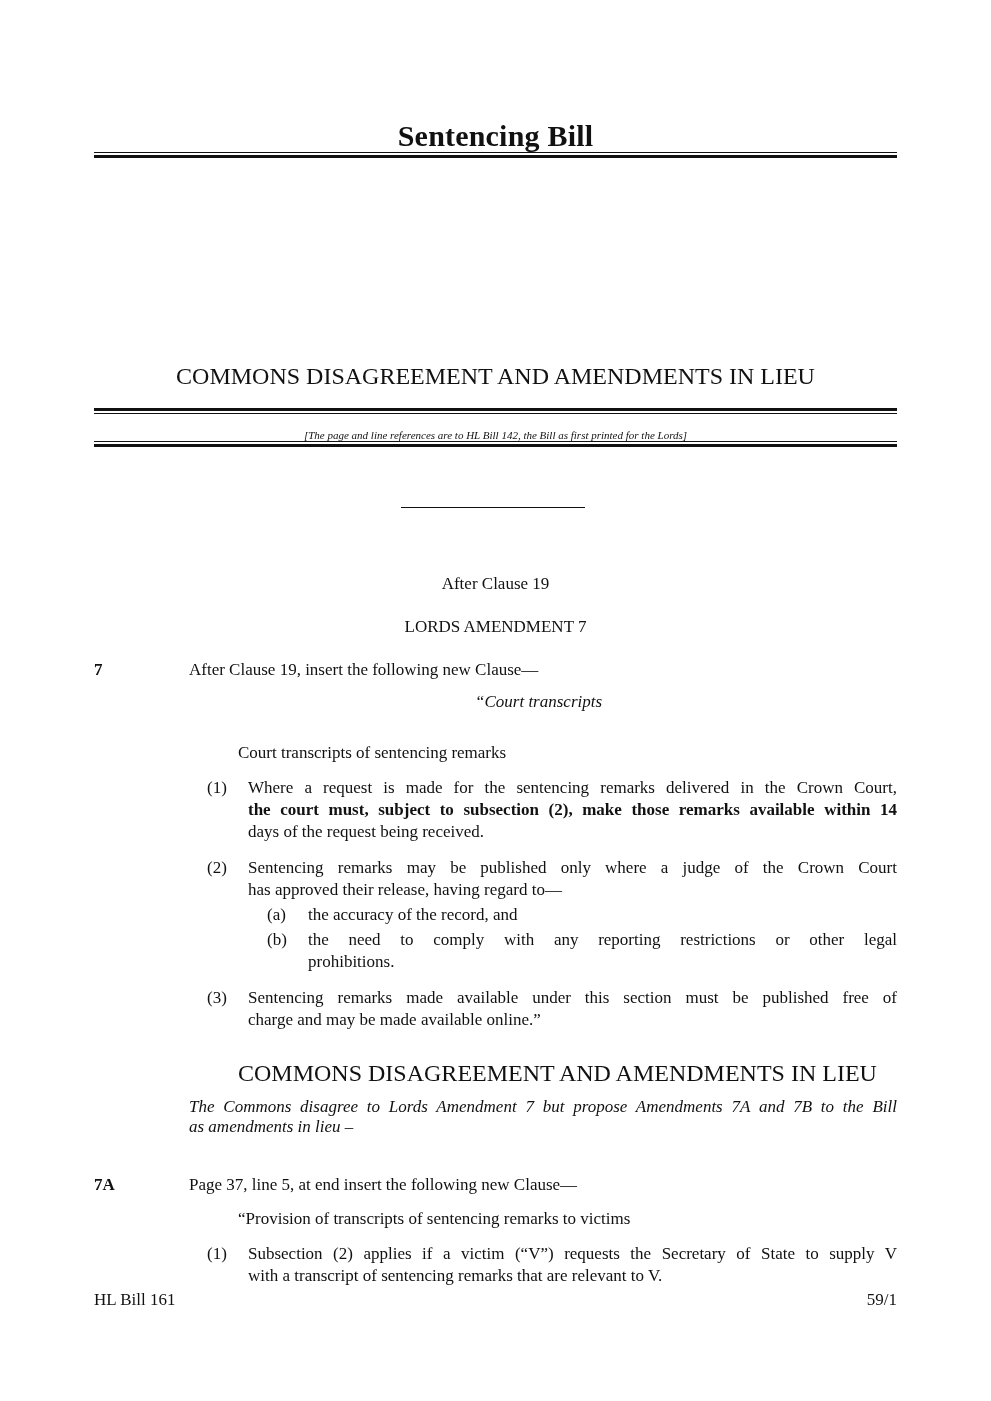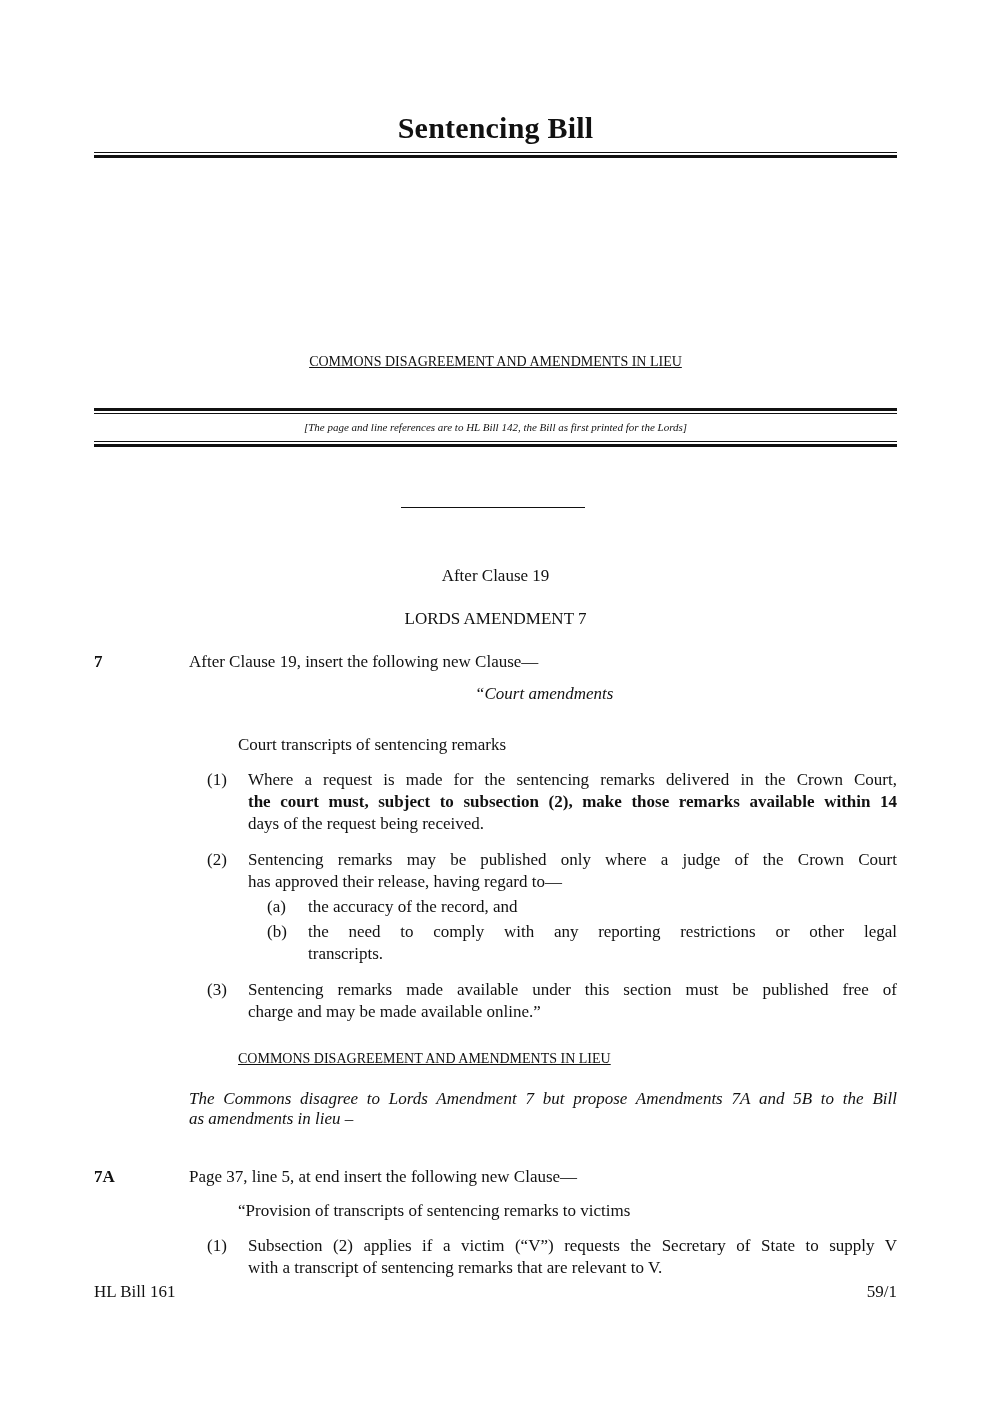--- a/index.html
+++ b/index.html
@@ -1,29 +1,29 @@
 <!DOCTYPE html>
 <html><head>
 <meta charset="utf-8">
 <style>
   html, body { margin: 0; padding: 0; background: #ffffff; }
   body {
     width: 991px; height: 1401px; position: relative; overflow: hidden;
     font-family: "Liberation Serif", "DejaVu Serif", serif;
     color: #111; font-size: 17px; line-height: 1.3;
   }
-  .abs { position: absolute; }
+  .abs { position: absolute; margin-top: 8px; }
   .title {
     left: 0; width: 991px; top: 108px; text-align: center;
     font-size: 30px; font-weight: bold; letter-spacing: 0.2px;
   }
   .rule-thin { position: absolute; left: 94px; width: 803px; height: 1px; background: #111; }
   .rule-thick { position: absolute; left: 94px; width: 803px; height: 3px; background: #111; }
   .center { left: 0; width: 991px; text-align: center; }
-  .heading-caps { font-size: 14px; letter-spacing: 0; text-decoration: underline; }
+  .heading-caps { font-size: 24px; letter-spacing: 0; }
   .refnote { font-style: italic; font-size: 11px; }
   .short-rule { position: absolute; left: 401px; width: 184px; height: 1px; background: #111; top: 507px; }
   .bold { font-weight: normal; }
   .marginnum { left: 94px; font-weight: bold; font-size: 17px; }
   .para { left: 189px; width: 708px; }
   .subnum { left: 207px; }
   .subtext { left: 248px; width: 649px; text-align: justify; }
   .subsubnum { left: 267px; }
   .subsubtext { left: 308px; width: 589px; text-align: justify; }
   .justify-line { text-align: justify; text-align-last: justify; }
@@ -47,47 +47,47 @@
   <div class="rule-thin" style="top:441px;"></div>
   <div class="rule-thick" style="top:444px;"></div>
 
   <div class="short-rule"></div>
 
   <div class="abs center bold" style="top:565px;">After Clause 19</div>
   <div class="abs center" style="top:608px;">LORDS AMENDMENT 7</div>
 
   <div class="abs marginnum" style="top:651px;">7</div>
   <div class="abs para" style="top:651px;">After Clause 19, insert the following new Clause—</div>
-  <div class="abs" style="left:475px; top:683px; font-style:italic;">“Court amendments</div>
+  <div class="abs" style="left:475px; top:683px; font-style:italic;">“Court transcripts</div>
 
   <div class="abs bold" style="left:238px; top:734px;">Court transcripts of sentencing remarks</div>
 
   <div class="abs subnum" style="top:769px;">(1)</div>
   <div class="abs subtext justify-line" style="top:769px;">Where a request is made for the sentencing remarks delivered in the Crown Court,</div>
   <div class="abs subtext justify-line" style="top:791px;font-weight:bold;">the court must, subject to subsection (2), make those remarks available within 14</div>
   <div class="abs subtext" style="top:813px;">days of the request being received.</div>
 
   <div class="abs subnum" style="top:849px;">(2)</div>
   <div class="abs subtext justify-line" style="top:849px;">Sentencing remarks may be published only where a judge of the Crown Court</div>
   <div class="abs subtext" style="top:871px;">has approved their release, having regard to—</div>
 
   <div class="abs subsubnum" style="top:896px;">(a)</div>
   <div class="abs subsubtext" style="top:896px;">the accuracy of the record, and</div>
 
   <div class="abs subsubnum" style="top:921px;">(b)</div>
   <div class="abs subsubtext justify-line" style="top:921px;">the need to comply with any reporting restrictions or other legal</div>
-  <div class="abs subsubtext" style="top:943px;">transcripts.</div>
+  <div class="abs subsubtext" style="top:943px;">prohibitions.</div>
 
   <div class="abs subnum" style="top:979px;">(3)</div>
   <div class="abs subtext justify-line" style="top:979px;">Sentencing remarks made available under this section must be published free of</div>
   <div class="abs subtext" style="top:1001px;">charge and may be made available online.”</div>
 
   <div class="abs heading-caps" style="left:238px; top:1050px;">COMMONS DISAGREEMENT AND AMENDMENTS IN LIEU</div>
 
-  <div class="abs para justify-line" style="top:1090px; font-style:italic; line-height:1.05;">The Commons disagree to Lords Amendment 7 but propose Amendments 7A and 5B to the Bill</div>
+  <div class="abs para justify-line" style="top:1090px; font-style:italic; line-height:1.05;">The Commons disagree to Lords Amendment 7 but propose Amendments 7A and 7B to the Bill</div>
   <div class="abs para" style="top:1108px; font-style:italic;">as amendments in lieu –</div>
 
   <div class="abs marginnum" style="top:1166px;">7A</div>
   <div class="abs para" style="top:1166px;">Page 37, line 5, at end insert the following new Clause—</div>
 
   <div class="abs bold" style="left:238px; top:1200px;">“Provision of transcripts of sentencing remarks to victims</div>
 
   <div class="abs subnum" style="top:1235px;">(1)</div>
   <div class="abs subtext justify-line" style="top:1235px;">Subsection (2) applies if a victim (“V”) requests the Secretary of State to supply V</div>
   <div class="abs subtext" style="top:1257px;">with a transcript of sentencing remarks that are relevant to V.</div>

